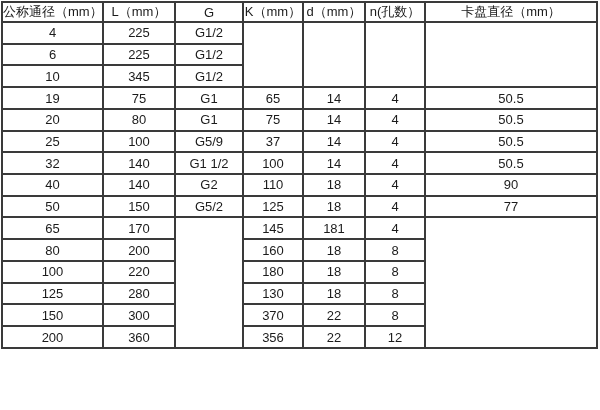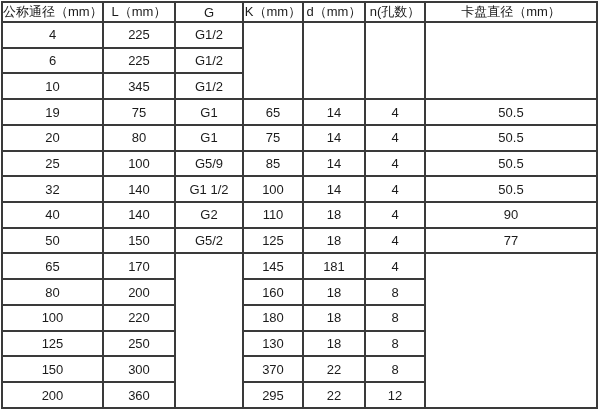--- a/index.html
+++ b/index.html
@@ -10,21 +10,21 @@
     width: 600px;
     height: 410px;
     background: #ffffff;
     font-family: "Liberation Sans", "DejaVu Sans", sans-serif;
     overflow: hidden;
   }
   table.spec-table {
     border-collapse: collapse;
     table-layout: fixed;
     width: 597px;
-    height: 408px;
+    height: 348px;
     margin: 1px;
     font-size: 13px;
     color: #1b1b1b;
   }
   .spec-table th,
   .spec-table td {
     border: 2px solid #3a3a3a;
     text-align: center;
     vertical-align: middle;
     padding: 0;
@@ -95,21 +95,21 @@
       <td>G1</td>
       <td>75</td>
       <td>14</td>
       <td>4</td>
       <td>50.5</td>
     </tr>
     <tr>
       <td>25</td>
       <td>100</td>
       <td>G5/9</td>
-      <td>85</td>
+      <td>37</td>
       <td>14</td>
       <td>4</td>
       <td>50.5</td>
     </tr>
     <tr>
       <td>32</td>
       <td>140</td>
       <td>G1 1/2</td>
       <td>100</td>
       <td>14</td>
@@ -152,33 +152,33 @@
     </tr>
     <tr>
       <td>100</td>
       <td>220</td>
       <td>180</td>
       <td>18</td>
       <td>8</td>
     </tr>
     <tr>
       <td>125</td>
-      <td>250</td>
+      <td>280</td>
       <td>130</td>
       <td>18</td>
       <td>8</td>
     </tr>
     <tr>
       <td>150</td>
       <td>300</td>
       <td>370</td>
       <td>22</td>
       <td>8</td>
     </tr>
     <tr>
       <td>200</td>
       <td>360</td>
-      <td>295</td>
+      <td>356</td>
       <td>22</td>
       <td>12</td>
     </tr>
   </tbody>
 </table>
 
 </body></html>

